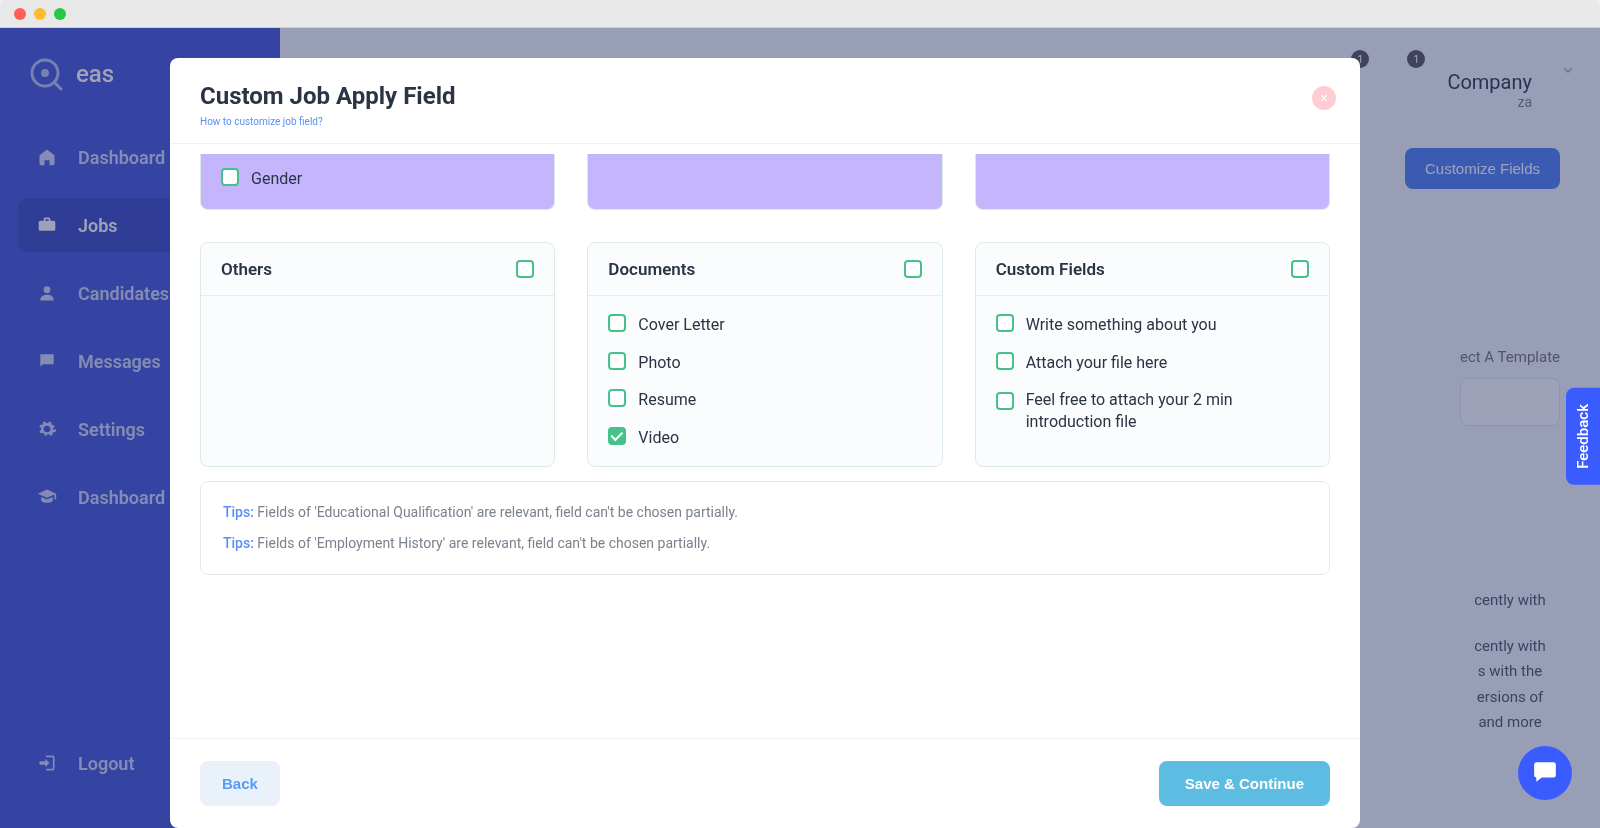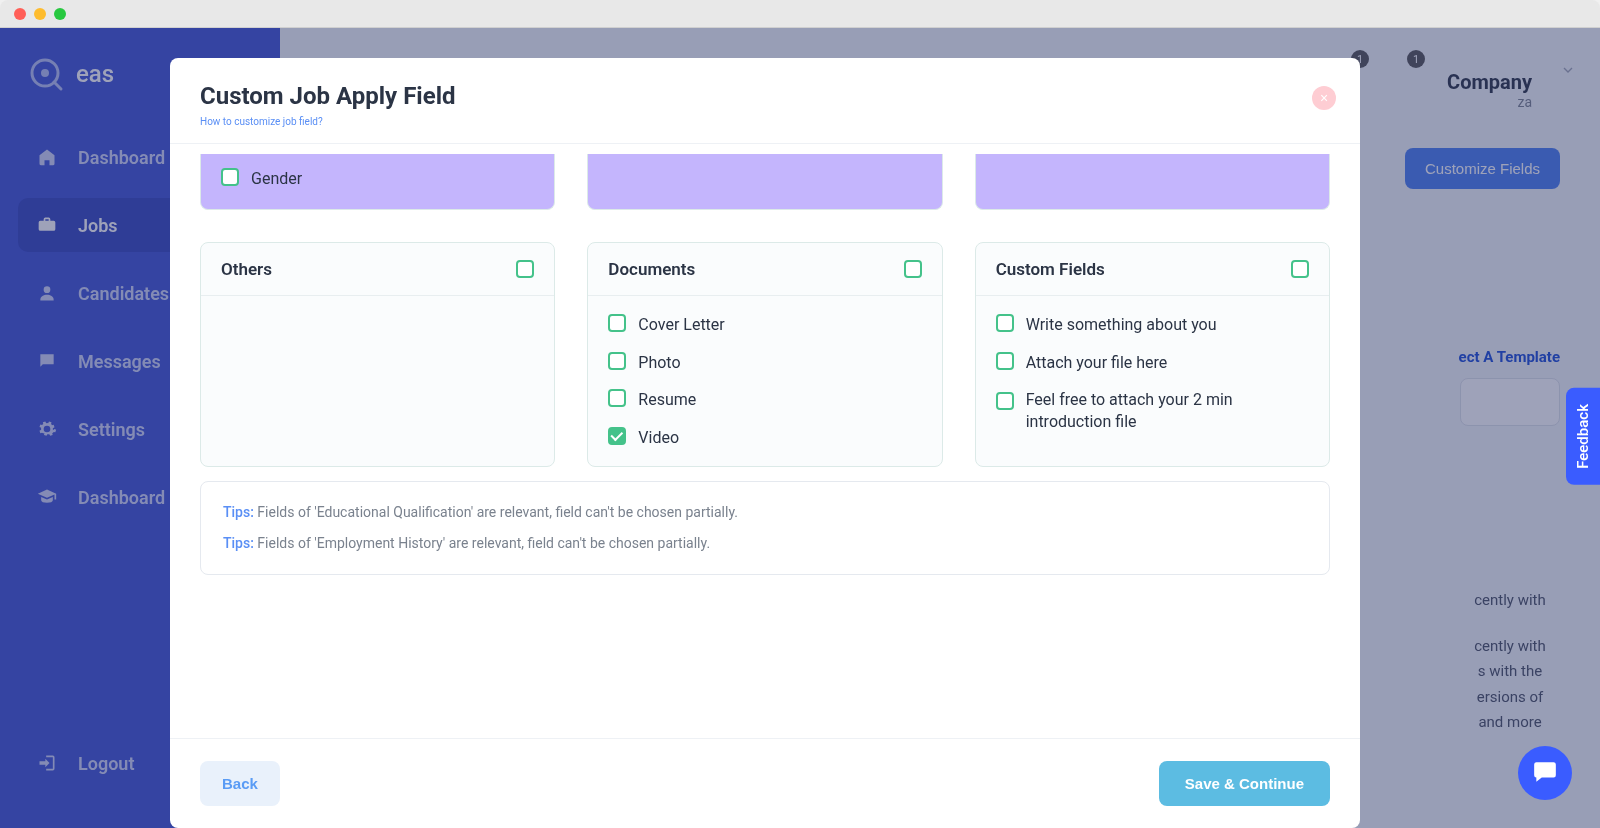--- a/index.html
+++ b/index.html
@@ -97,21 +97,21 @@
 .badge {
   position: absolute; top: -6px; right: -6px;
   min-width: 18px; height: 18px;
   background: #555; color: #fff;
   border-radius: 50%;
   font-size: 11px;
   display: flex; align-items: center; justify-content: center;
   padding: 0 4px;
 }
 .company-block { text-align: right; }
-.company-name { font-size: 20px; font-weight: 700; color: #2b3445; margin-top: 40px; }
+.company-name { font-size: 20px; font-weight: 400; color: #2b3445; margin-top: 40px; }
 .company-sub { font-size: 14px; color: #7a828e; }
 
 .topbar-chevron { width: 16px; height: 16px; color: #a0a7b4; }
 
 
 .bg-content {
   position: absolute;
   left: 320px; right: 40px; top: 120px;
 }
 .customize-btn {
@@ -121,23 +121,23 @@
   color: #fff;
   border: none;
   padding: 12px 20px;
   border-radius: 8px;
   font-size: 15px;
   font-weight: 500;
 }
 .template-link {
   position: absolute;
   right: 0; top: 200px;
-  color: #1d4ed8;
+  color: #737373;
   font-size: 15px;
-  font-weight: 700;
+  font-weight: 400;
 }
 .template-box {
   position: absolute;
   right: 0; top: 230px;
   width: 100px; height: 48px;
   border: 1px solid #dfe3ea;
   border-radius: 8px;
   background: #fff;
 }
 .lorem-block {

